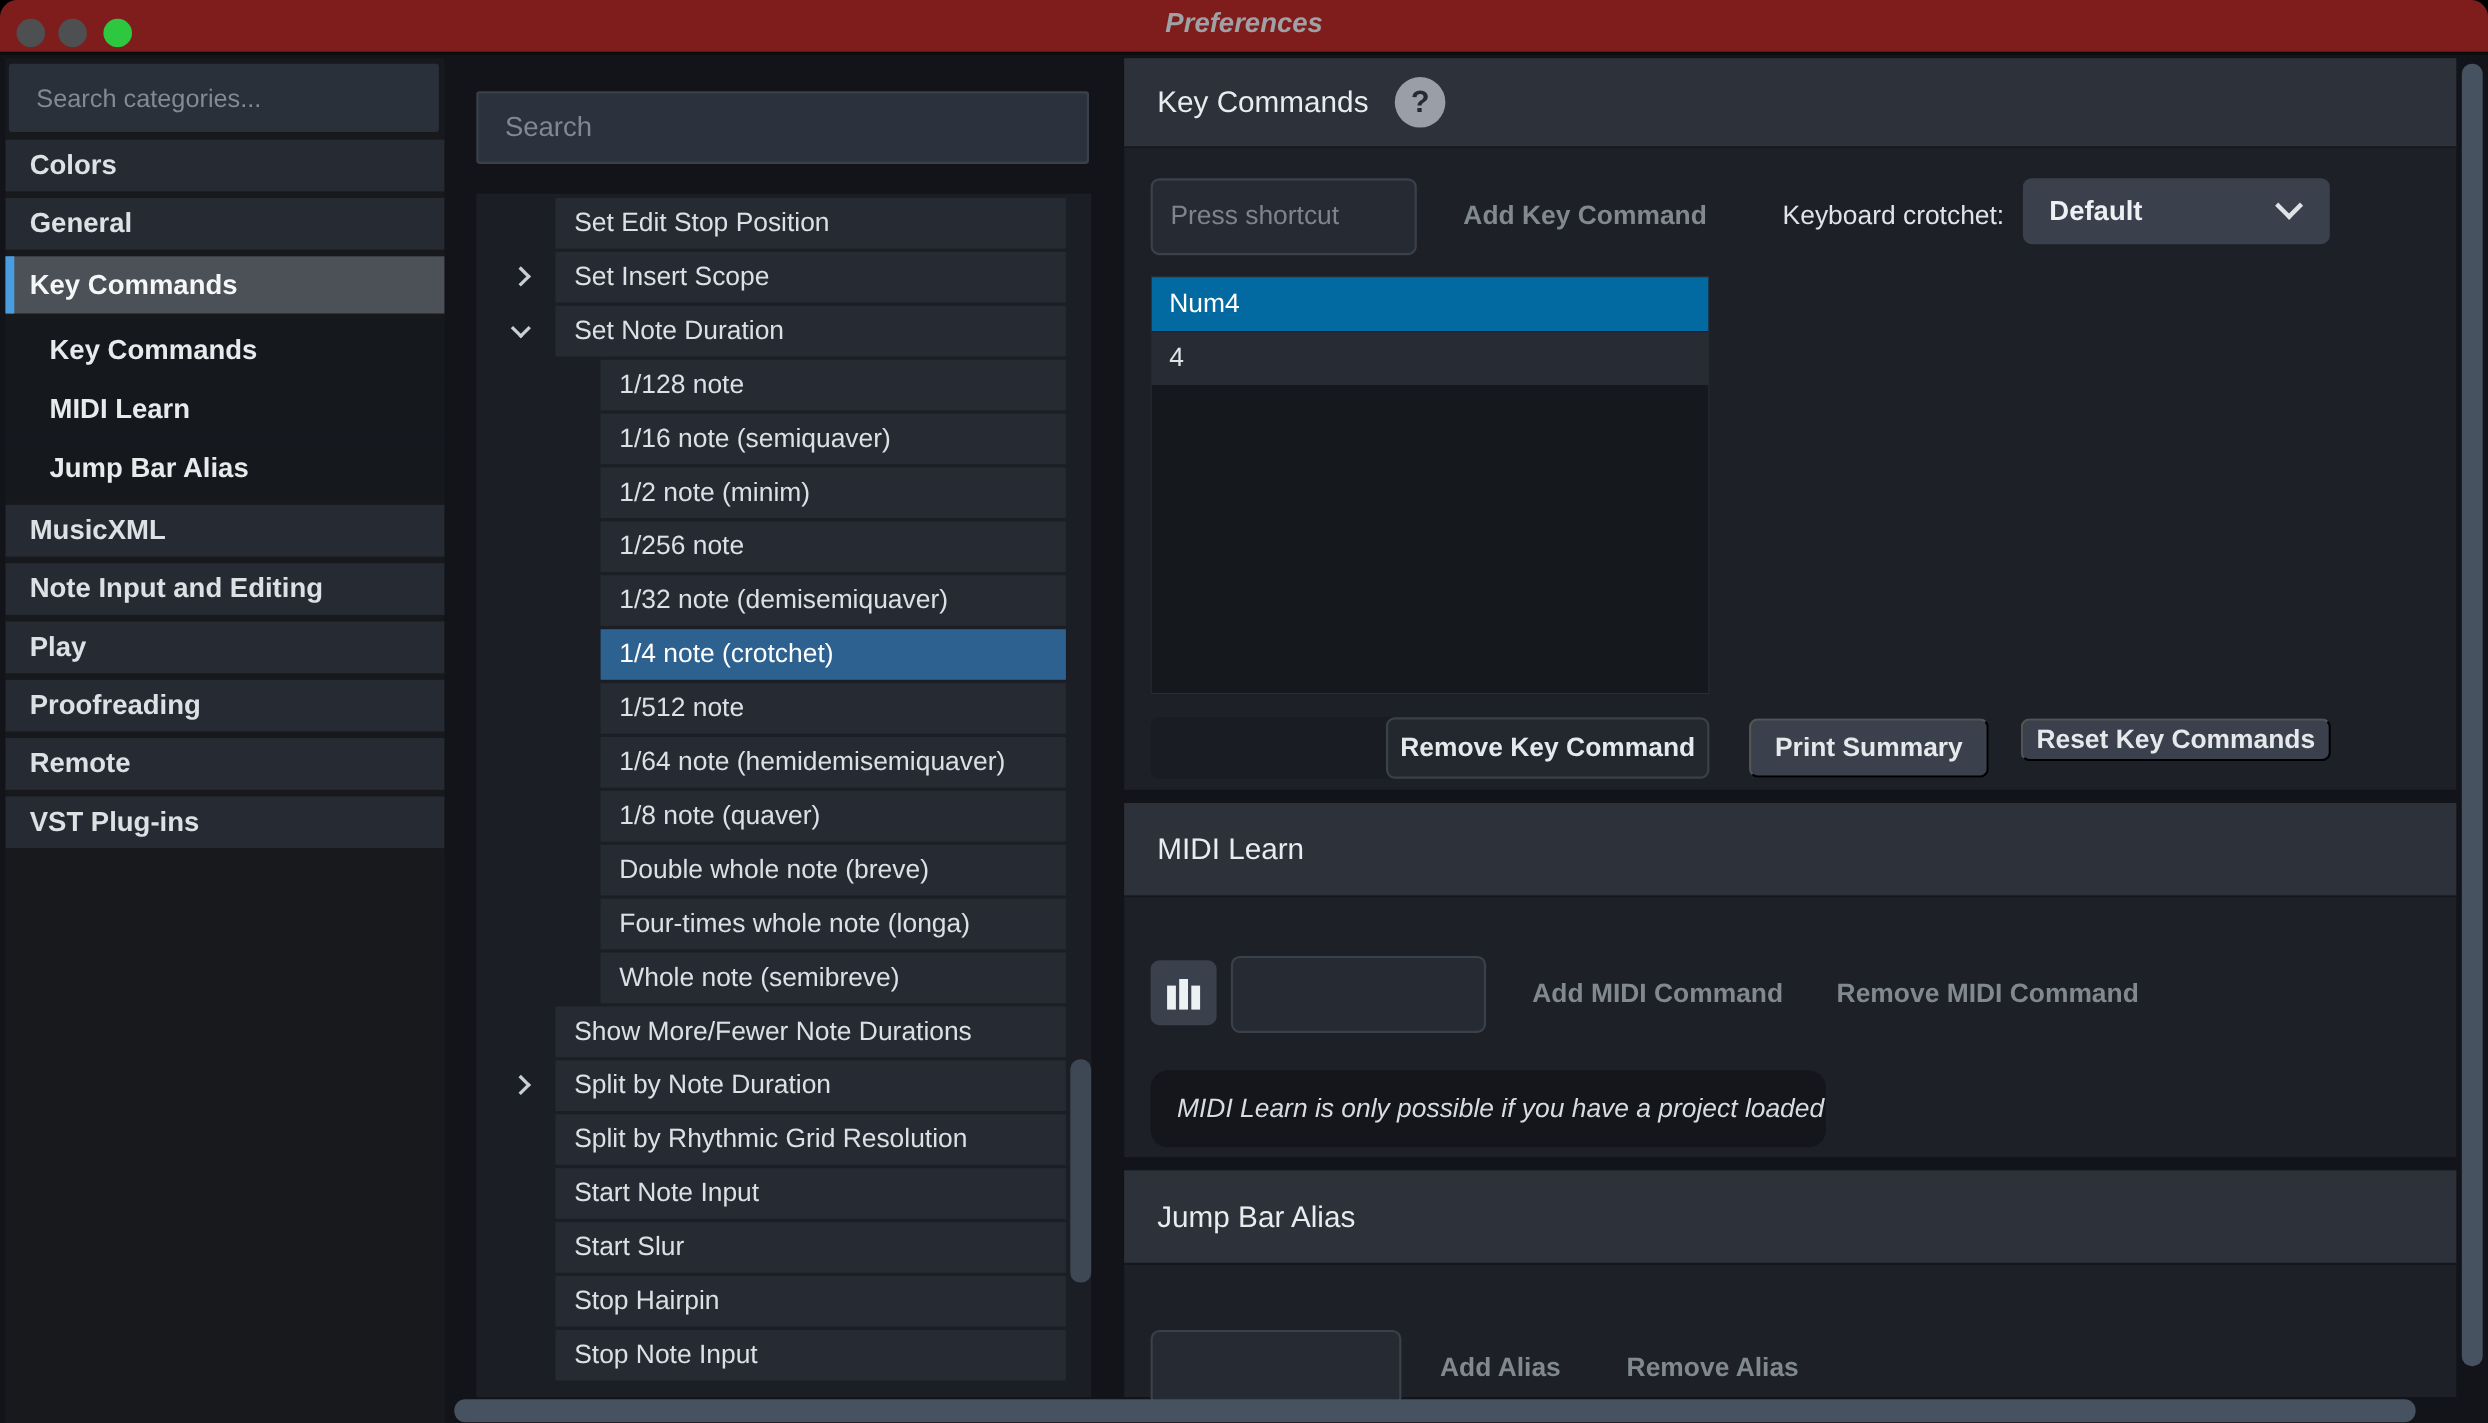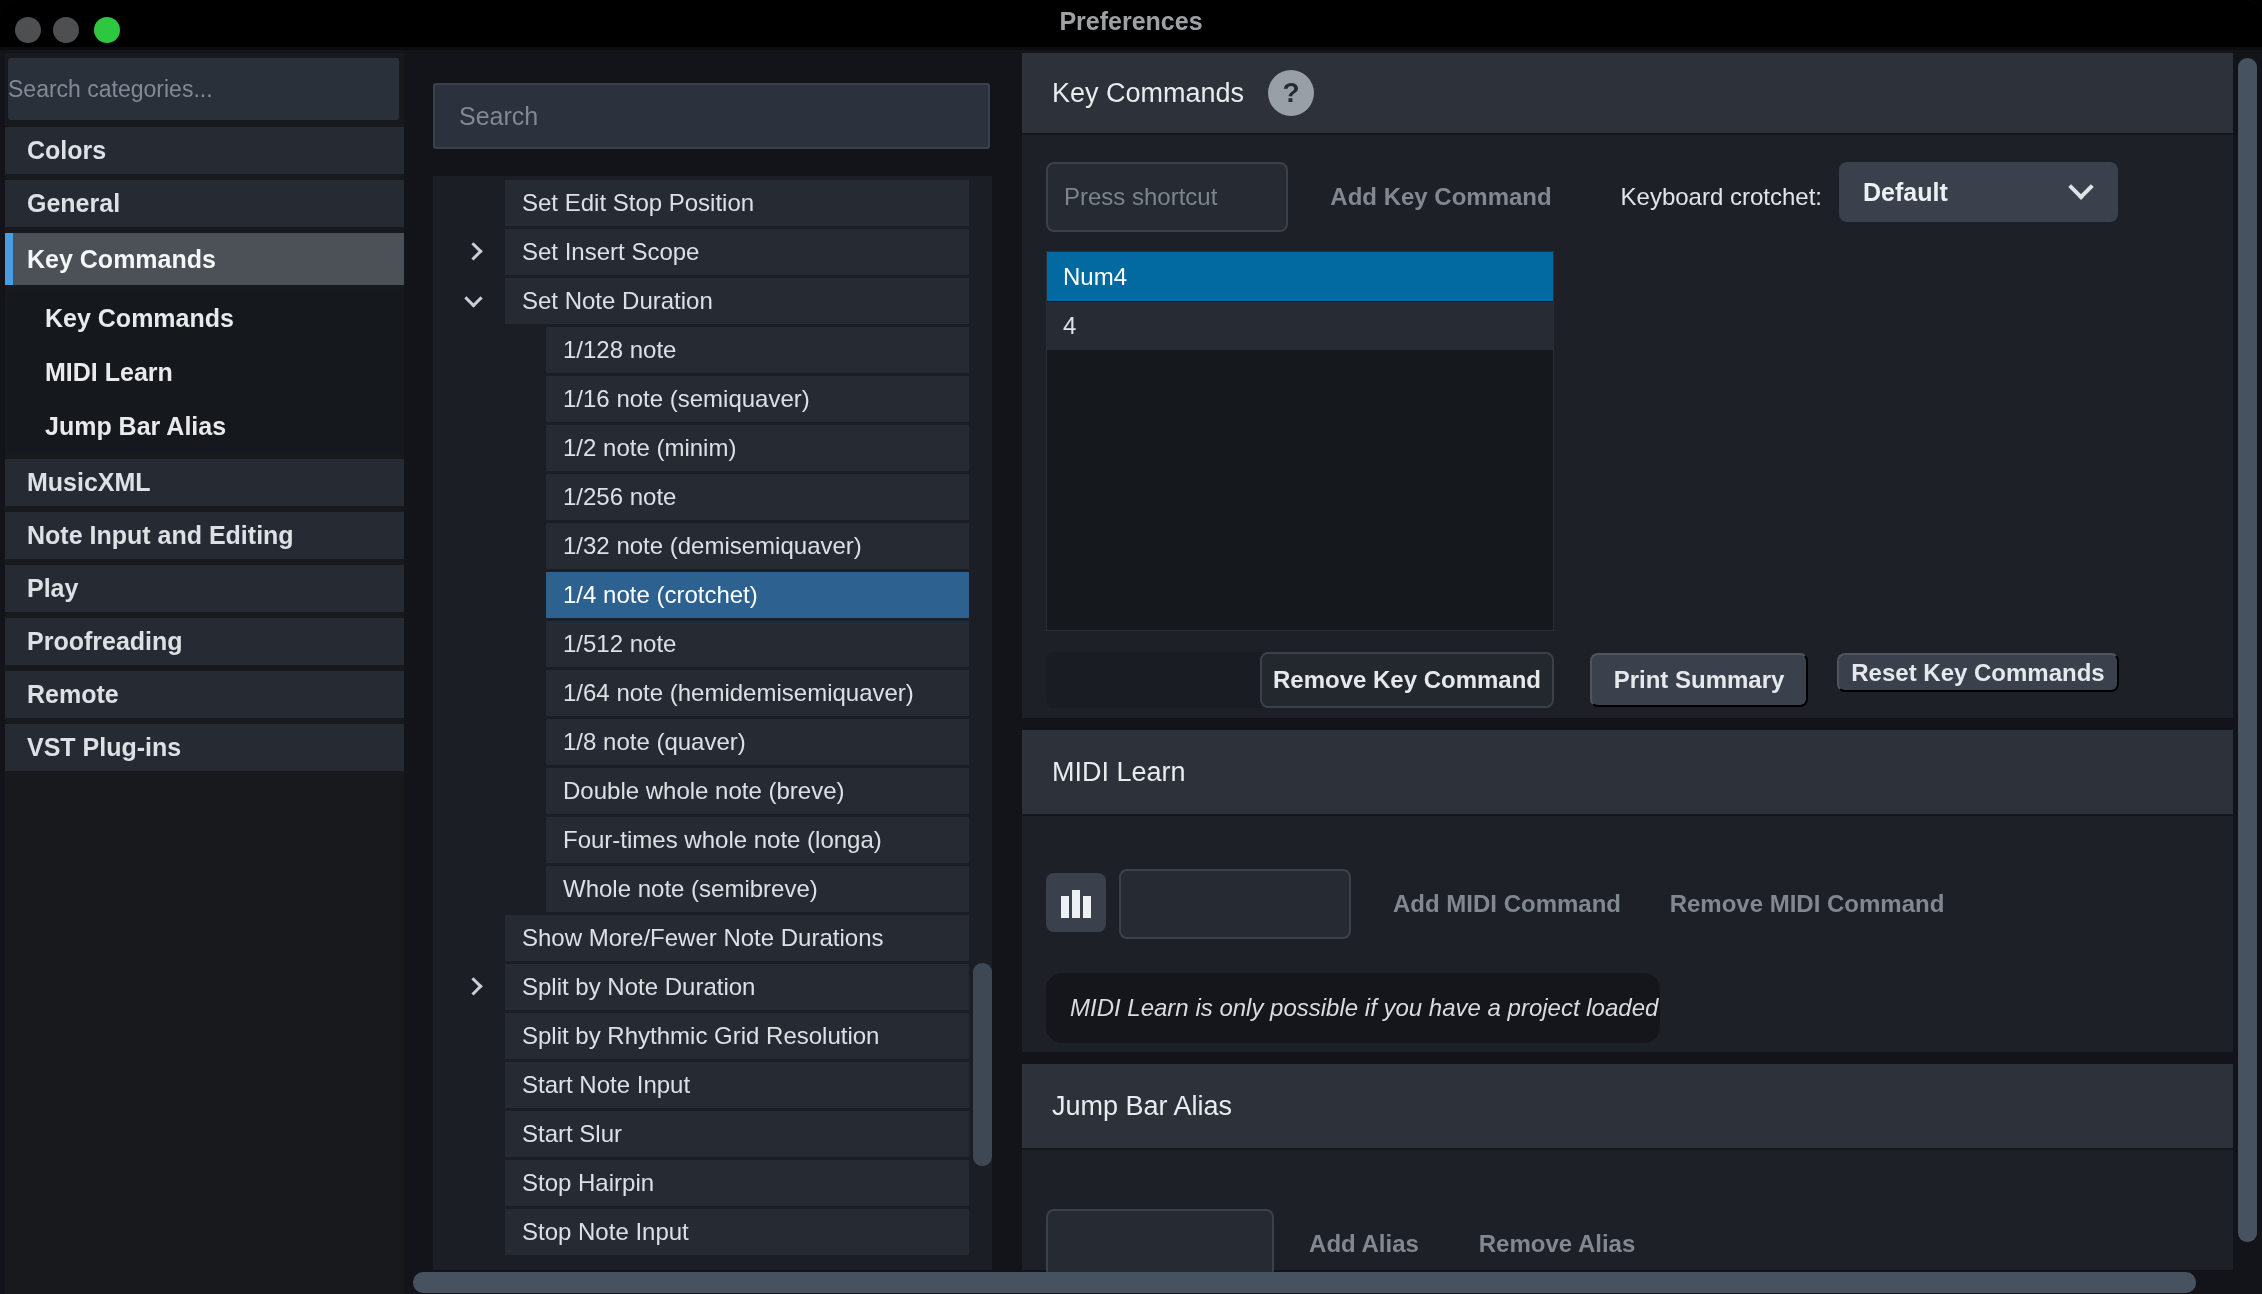--- a/index.html
+++ b/index.html
@@ -1,29 +1,29 @@
 <!DOCTYPE html>
 <html><head>
 <meta charset="utf-8">
 <style>
   html,body{margin:0;padding:0;background:#000;}
   *{box-sizing:border-box;font-family:"Liberation Sans",sans-serif;}
   #app{position:relative;width:2262px;height:1294px;background:#121419;overflow:hidden;border-radius:16px 16px 0 0;}
 
   
-  .titlebar{position:absolute;left:0;top:0;width:2262px;height:50px;background:#000000;border-bottom:3px solid #0b0c0e;}
+  .titlebar{position:absolute;left:0;top:0;width:2262px;height:50px;background:#7f1d1d;border-bottom:3px solid #0b0c0e;font-style:italic;}
   .light{position:absolute;top:17px;width:26px;height:26px;border-radius:50%;}
   .light.close{left:15px;background:#4e4f51;}
   .light.min{left:53px;background:#4e4f51;}
   .light.zoom{left:94px;background:#2ec840;}
   .win-title{position:absolute;left:0;right:0;top:7px;text-align:center;font-size:25px;font-weight:bold;color:#9ea1a5;}
 
   
   .sidebar{position:absolute;left:5px;top:53px;width:399px;height:1241px;background:#17191d;}
-  .side-search{position:absolute;left:3px;top:5px;width:391px;height:62px;background:#2a303a;border:none;border-radius:3px;color:#e8ebee;font-size:23px;padding:0 0;outline:none;}
+  .side-search{position:absolute;left:3px;top:5px;width:391px;height:62px;background:#2a303a;border:none;border-radius:3px;color:#e8ebee;font-size:23px;padding:0 25px;outline:none;}
   .side-search::placeholder{color:#828a95;}
   .side-list{position:absolute;left:0;top:74px;right:0;}
   .side-item{height:47px;margin-bottom:6px;background:#262b33;color:#dde1e6;font-size:25px;font-weight:600;display:flex;align-items:center;padding-left:22px;}
   .side-selected{height:52px;margin-bottom:6px;background:#4c5157;border-left:8px solid #4a9de0;color:#f4f6f8;font-size:25px;font-weight:600;display:flex;align-items:center;padding-left:14px;}
   .side-sub{height:54px;margin-bottom:0;background:#15181d;color:#e8eaec;font-size:25px;font-weight:600;display:flex;align-items:center;padding-left:40px;}
   .side-sub + .side-item{margin-top:6px;}
 
   
   .tree-search{position:absolute;left:433px;top:83px;width:557px;height:66px;background:#2b323d;border:2px solid #3a414b;border-radius:3px;color:#84cc16;font-size:25px;padding:0 24px;outline:none;}
   .tree-search::placeholder{color:#7f8893;}

